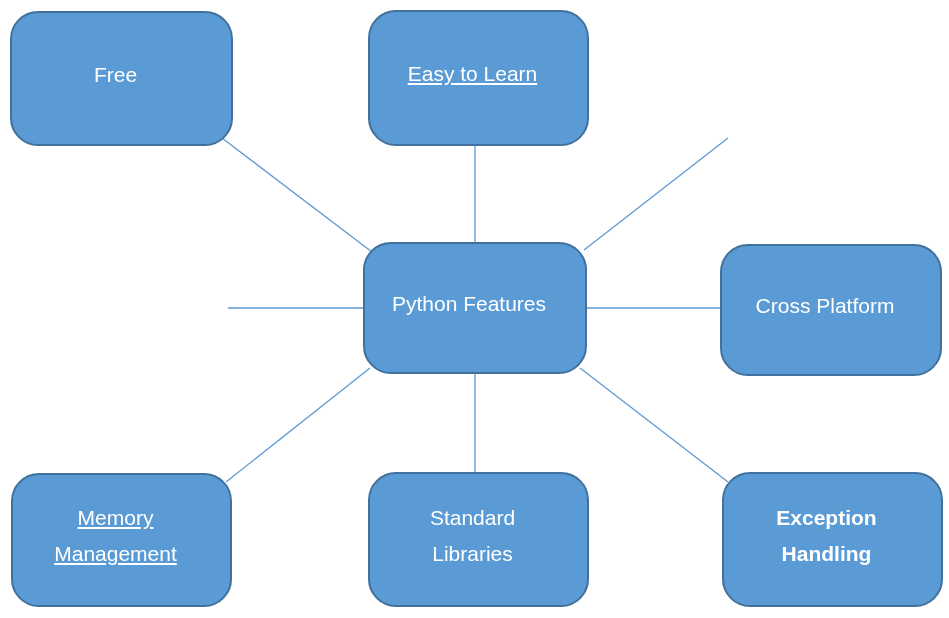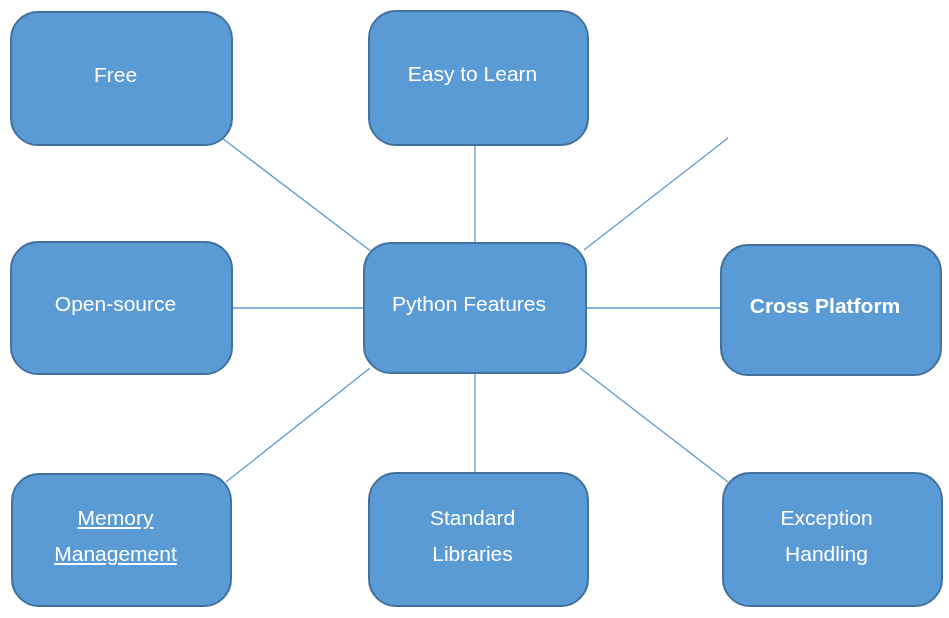--- a/index.html
+++ b/index.html
@@ -41,28 +41,28 @@
     color: #ffffff;
     font-size: 21px;
     line-height: 1.7;
     padding: 6px 14px 14px 2px;
   }
   .node .label {
     white-space: pre-line;
   }
   
   .n-free               { left: 10px;  top: 11px;  width: 223px; height: 135px; }
-  .n-easy-to-learn      { left: 368px; top: 10px;  width: 221px; height: 136px; }
+  .n-easy-to-learn      { left: 368px; top: 10px;  width: 221px; height: 136px; text-decoration: underline; }
   .n-easy-to-read       { left: 722px; top: 11px;  width: 221px; height: 135px; }
   .n-open-source        { left: 10px;  top: 241px; width: 223px; height: 134px; }
   .n-python-features    { left: 363px; top: 242px; width: 224px; height: 132px; align-items: center; }
-  .n-cross-platform     { left: 720px; top: 244px; width: 222px; height: 132px; font-weight: bold; }
+  .n-cross-platform     { left: 720px; top: 244px; width: 222px; height: 132px; }
   .n-memory-management  { left: 11px;  top: 473px; width: 221px; height: 134px; text-decoration: underline; }
   .n-standard-libraries { left: 368px; top: 472px; width: 221px; height: 135px; }
-  .n-exception-handling { left: 722px; top: 472px; width: 221px; height: 135px; }
+  .n-exception-handling { left: 722px; top: 472px; width: 221px; height: 135px; font-weight: bold; }
 </style>
 </head>
 <body>
 
 <div class="stage">
 
   <svg class="connector-layer" viewBox="0 0 949 618" xmlns="http://www.w3.org/2000/svg">
     <line x1="222" y1="138" x2="372" y2="252"></line>
     <line x1="475" y1="140" x2="475" y2="248"></line>
     <line x1="728" y1="138" x2="584" y2="250"></line>
@@ -75,23 +75,20 @@
 
   <div class="node n-free">
     <span class="label">Free</span>
   </div>
 
   <div class="node n-easy-to-learn">
     <span class="label">Easy to Learn</span>
   </div>
 
 
-  <div class="node n-open-source">
-    <span class="label">Open-source</span>
-  </div>
 
   <div class="node n-python-features">
     <span class="label">Python Features</span>
   </div>
 
   <div class="node n-cross-platform">
     <span class="label">Cross Platform</span>
   </div>
 
   <div class="node n-memory-management">

